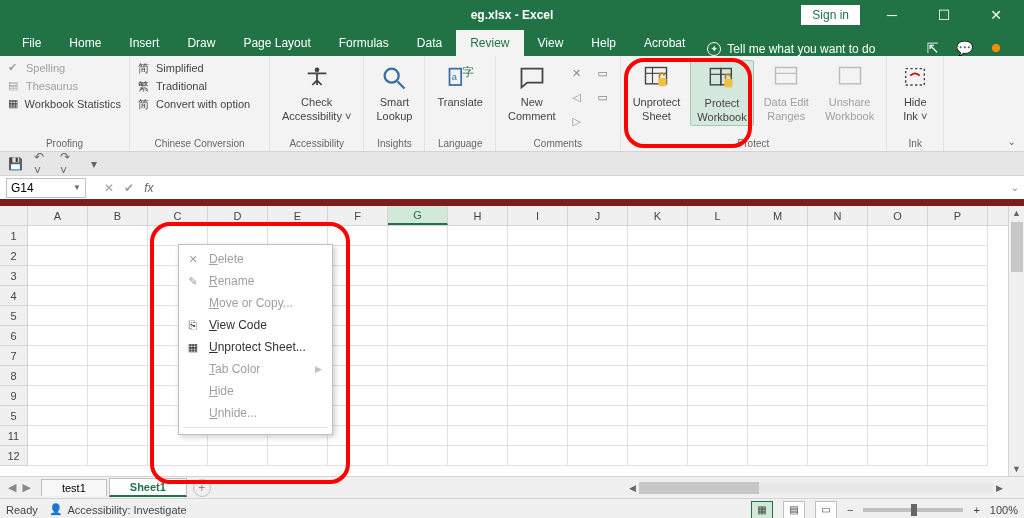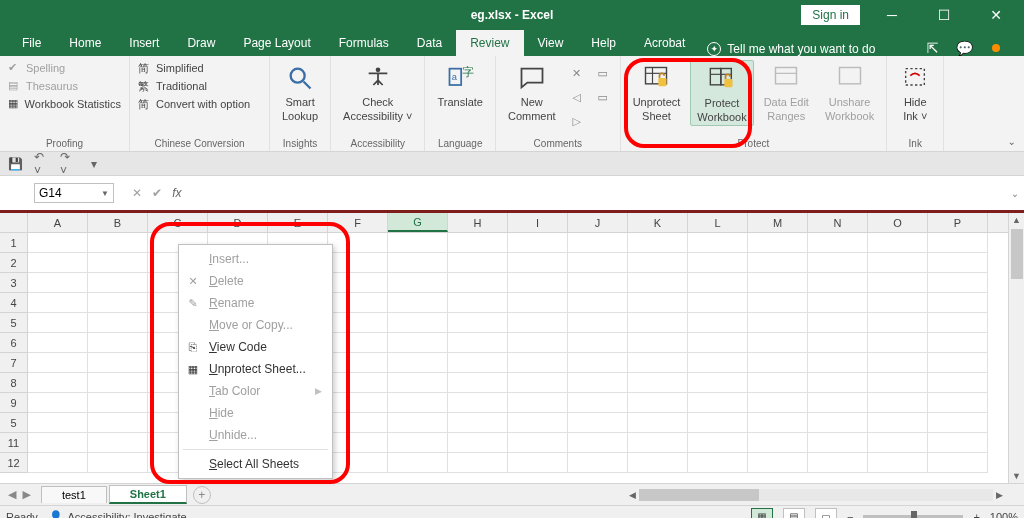--- a/index.html
+++ b/index.html
@@ -38,21 +38,21 @@
   .rib-row { display: flex; align-items: flex-start; gap: 4px; }
   .collapse-caret { position: absolute; right: 8px; bottom: 4px; font-size: 10px; color: #666; cursor: pointer; }
   .small-col { display: flex; flex-direction: column; gap: 2px; padding-top: 2px; }
   .small-btn { width: 22px; height: 22px; border: 1px solid transparent; display: flex; align-items: center; justify-content: center; font-size: 11px; color: #888; cursor: pointer; }
 
   
   .qat { height: 24px; background: #e6e6e6; border-bottom: 1px solid #d4d4d4; display: flex; align-items: center; padding-left: 8px; gap: 10px; font-size: 12px; color: #666; }
   .qat .q-icon { width: 16px; height: 16px; display: flex; align-items: center; justify-content: center; cursor: pointer; }
 
   
-  .fx-bar { height: 37px; background: #fff; border-bottom: 3px solid #7f1d1d; display: flex; align-items: center; padding-left: 28px; }
+  .fx-bar { height: 30px; background: #fff; border-bottom: 7px solid #7f1d1d; display: flex; align-items: center; }
   .name-box { width: 80px; height: 20px; border: 1px solid #c0c0c0; margin-left: 6px; font-size: 12px; padding: 1px 4px; display: flex; align-items: center; justify-content: space-between; }
   .name-box .dd { font-size: 8px; color: #666; }
   .fx-btns { display: flex; gap: 10px; margin-left: 18px; color: #a0a0a0; font-size: 12px; }
   .fx-label { font-style: italic; margin-left: 10px; font-size: 12px; color: #666; }
   .fx-input { flex: 1; height: 20px; border: none; margin-left: 6px; font-size: 12px; outline: none; }
   .fx-expand { width: 18px; text-align: center; color: #888; font-size: 10px; cursor: pointer; }
 
   
   .grid-wrap { position: relative; height: 270px; overflow: hidden; }
   .col-headers { display: flex; height: 20px; background: #f0f0f0; border-bottom: 1px solid #d4d4d4; }
@@ -172,42 +172,42 @@
           <span>Convert with option</span>
         </div>
     </div>
     <div class="rib-label">Chinese Conversion</div>
   </div>
 
   <div class="rib-group">
     <div class="big-btn">
       <div class="big-icon">
           <svg viewBox="0 0 24 24">
-            <circle cx="10" cy="10" r="6" fill="none" stroke="#3a6ea5" stroke-width="2"></circle>
-            <line x1="15" y1="15" x2="21" y2="21" stroke="#3a6ea5" stroke-width="2"></line>
+            <circle cx="12" cy="5" r="2" fill="#444"></circle>
+            <path d="M4 8h16M12 8v10M8 18l4-4 4 4" stroke="#444" stroke-width="1.5" fill="none"></path>
           </svg>
         </div>
-      <span>Smart</span>
-      <span>Lookup</span>
-    </div>
-    <div class="rib-label">Insights</div>
+      <span>Check</span>
+      <span><span>Accessibility</span> ˅</span>
+    </div>
+    <div class="rib-label">Accessibility</div>
   </div>
 
   <div class="rib-group">
     <div class="big-btn">
       <div class="big-icon">
           <svg viewBox="0 0 24 24">
-            <circle cx="12" cy="5" r="2" fill="#444"></circle>
-            <path d="M4 8h16M12 8v10M8 18l4-4 4 4" stroke="#444" stroke-width="1.5" fill="none"></path>
+            <circle cx="10" cy="10" r="6" fill="none" stroke="#3a6ea5" stroke-width="2"></circle>
+            <line x1="15" y1="15" x2="21" y2="21" stroke="#3a6ea5" stroke-width="2"></line>
           </svg>
         </div>
-      <span>Check</span>
-      <span><span>Accessibility</span> ˅</span>
-    </div>
-    <div class="rib-label">Accessibility</div>
+      <span>Smart</span>
+      <span>Lookup</span>
+    </div>
+    <div class="rib-label">Insights</div>
   </div>
 
   <div class="rib-group">
     <div class="big-btn">
       <div class="big-icon">
           <svg viewBox="0 0 24 24">
             <rect x="3" y="4" width="10" height="14" fill="none" stroke="#3a6ea5" stroke-width="1.5"></rect>
             <text x="5" y="14" font-size="8" fill="#3a6ea5">a</text>
             <text x="14" y="10" font-size="10" fill="#217346">字</text>
           </svg>
@@ -618,23 +618,20 @@
     <div class="zoom-slider">
         <div class="knob"></div>
       </div>
     <span>+</span>
     <span>100%</span>
   </div>
 </div>
 
 <div class="context-menu">
   <div class="cm-item disabled">
-      <span><span class="u">I</span>nsert...</span>
-    </div>
-  <div class="cm-item disabled">
       <span class="cm-icon">✕</span>
       <span><span class="u">D</span>elete</span>
     </div>
   <div class="cm-item disabled">
       <span class="cm-icon">✎</span>
       <span><span class="u">R</span>ename</span>
     </div>
   <div class="cm-item disabled">
       <span><span class="u">M</span>ove or Copy...</span>
     </div>
@@ -650,19 +647,16 @@
       <span><span class="u">T</span>ab Color</span>
       <span class="arrow-r">▶</span>
     </div>
   <div class="cm-item disabled">
       <span><span class="u">H</span>ide</span>
     </div>
   <div class="cm-item disabled">
       <span><span class="u">U</span>nhide...</span>
     </div>
   <div class="cm-sep"></div>
-  <div class="cm-item">
-      <span><span class="u">S</span>elect All Sheets</span>
-    </div>
 </div>
 
 <div class="annot" style="left:624px; top:58px; width:128px; height:90px;"></div>
 <div class="annot" style="left:150px; top:222px; width:200px; height:262px;"></div>
 
 </body></html>

